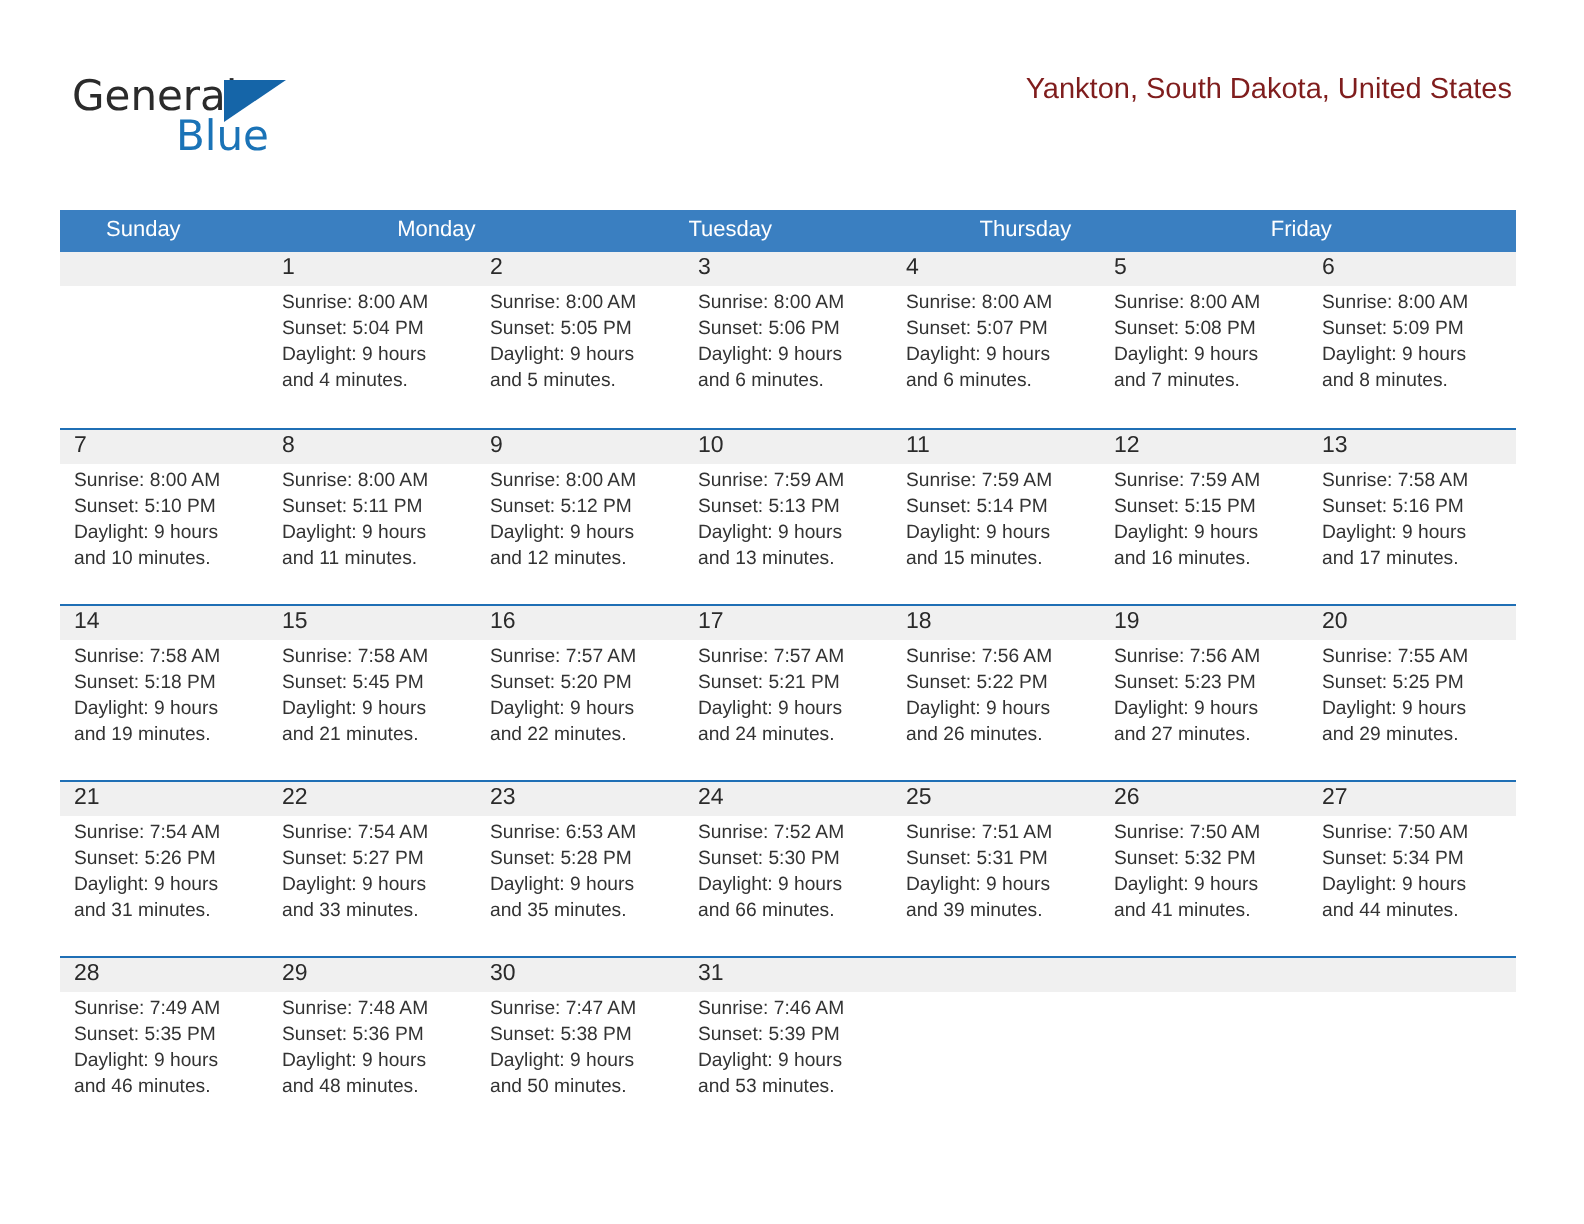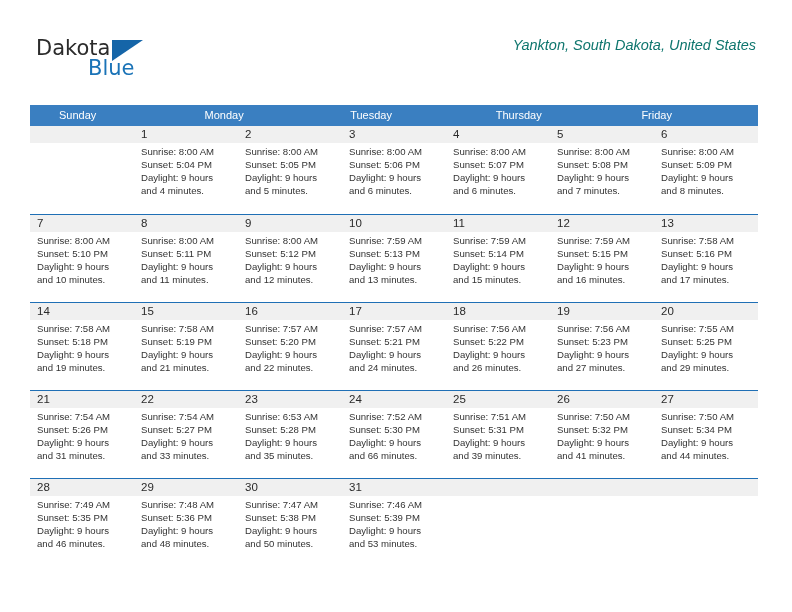--- a/index.html
+++ b/index.html
@@ -75,48 +75,46 @@
     font-size: 27px;
     font-weight: 400;
     color: #1a1a1a;
     line-height: 34px;
     white-space: nowrap;
   }
   .location {
     margin-top: 8px;
     font-size: 14.5px;
     font-weight: 400;
-    color: #0f766e;
+    color: #7f1d1d;
     line-height: 18px;
     white-space: nowrap;
-    font-style: italic;
   }
 
   
   .calendar {
     position: absolute;
     left: 30px;
     top: 105px;
     width: 728px;
   }
   .weekday-row {
     display: flex;
     background: #3a7fc1;
     height: 21px;
   }
   .weekday {
     flex: 1 1 0;
     color: #ffffff;
     font-size: 11px;
     line-height: 21px;
-    padding-left: 11px;
+    padding-left: 23px;
     box-sizing: border-box;
     white-space: nowrap;
     overflow: hidden;
-    margin-left: 18px;
   }
 
   .week-row {
     display: flex;
     border-top: 1.6px solid #1f6fb5;
     height: 88px;
     box-sizing: border-box;
     position: relative;
   }
   .week-row:first-of-type {
@@ -161,21 +159,21 @@
   }
 </style>
 </head>
 <body>
 
 <div class="page">
 
   <div class="header">
 
     <div class="logo">
-      <span class="logo-general">Dakota</span>
+      <span class="logo-general">General</span>
       <span class="logo-tri"></span>
       <span class="logo-blue">Blue</span>
     </div>
 
     <div class="title-block">
       <div class="location">Yankton, South Dakota, United States</div>
     </div>
 
   </div>
 
@@ -329,21 +327,21 @@
               <div>Sunrise: 7:58 AM</div>
               <div>Sunset: 5:18 PM</div>
               <div>Daylight: 9 hours</div>
               <div>and 19 minutes.</div>
             </div>
           </div>
           <div class="day-cell">
             <span class="day-num">15</span>
             <div class="day-info">
               <div>Sunrise: 7:58 AM</div>
-              <div>Sunset: 5:19 PM</div>
+              <div>Sunset: 5:45 PM</div>
               <div>Daylight: 9 hours</div>
               <div>and 21 minutes.</div>
             </div>
           </div>
           <div class="day-cell">
             <span class="day-num">16</span>
             <div class="day-info">
               <div>Sunrise: 7:57 AM</div>
               <div>Sunset: 5:20 PM</div>
               <div>Daylight: 9 hours</div>

